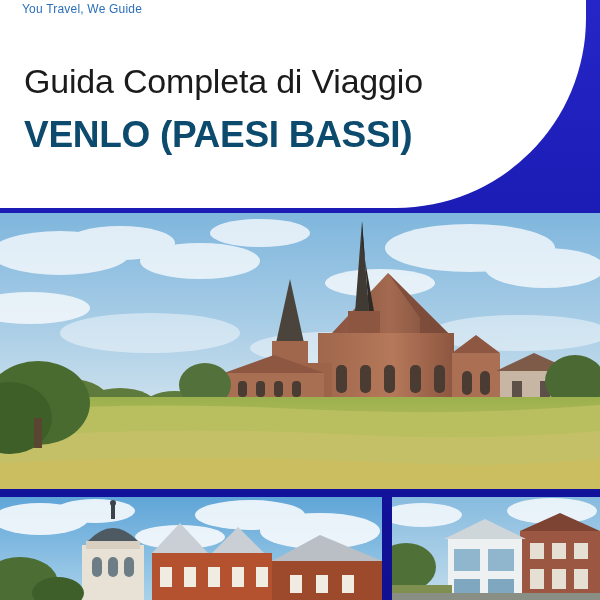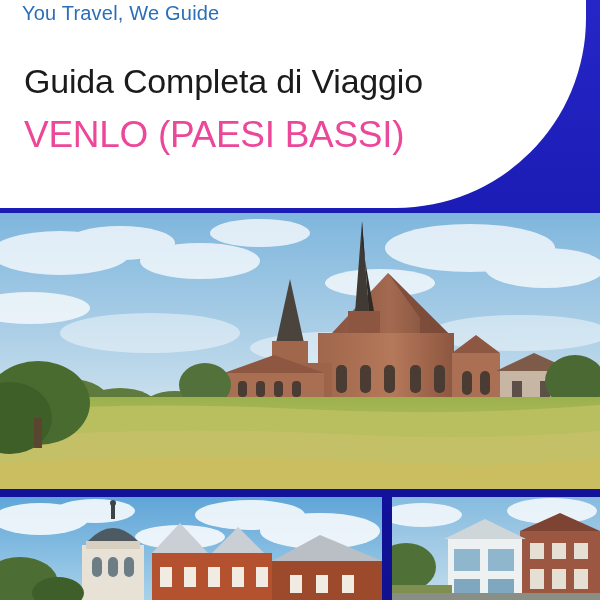--- a/index.html
+++ b/index.html
@@ -34,41 +34,41 @@
     width: 586px;
     height: 208px;
     background: #ffffff;
     border-bottom-right-radius: 190px;
     z-index: 2;
   }
   .tagline {
     position: absolute;
     left: 22px;
     top: 2px;
-    font-size: 20px;
+    font-size: 12px;
     color: #2b6fb8;
     letter-spacing: 0.2px;
     white-space: nowrap;
   }
   .title-main {
     position: absolute;
     left: 24px;
     top: 62px;
     font-size: 34px;
     color: #1b1b1b;
     letter-spacing: -0.2px;
     white-space: nowrap;
   }
   .title-sub {
     position: absolute;
     left: 24px;
     top: 114px;
     font-size: 37px;
-    font-weight: normal;
-    color: #ec4899;
+    font-weight: bold;
+    color: #0c4a6e;
     letter-spacing: -0.3px;
     white-space: nowrap;
   }
 
   
   .hero {
     position: absolute;
     left: 0;
     top: 213px;
     width: 600px;

